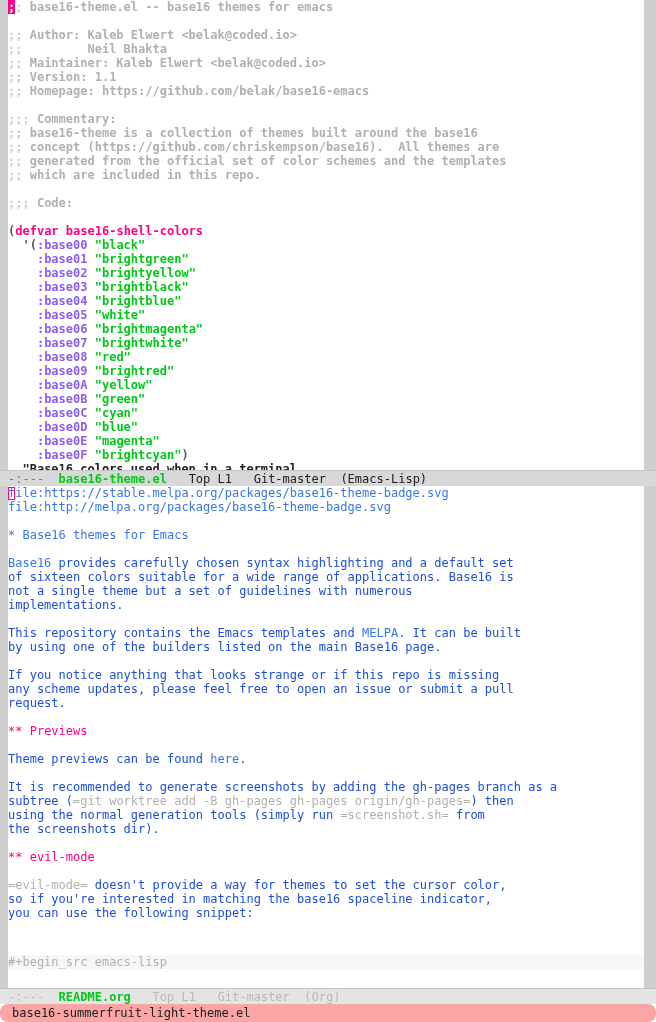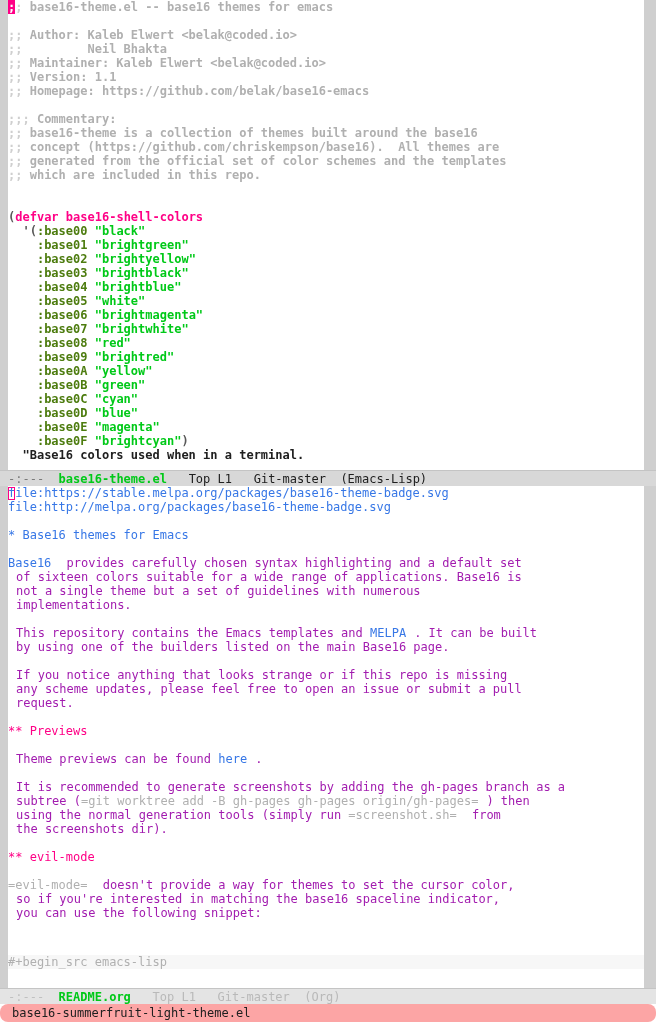--- a/index.html
+++ b/index.html
@@ -54,33 +54,33 @@
     line-height: 14px;
     white-space: pre;
     letter-spacing: 0px;
     color: #202020;
   }
 
   
   .c-comment     { color: #b0b0b0; }
   .c-comment-dl  { color: #cfcfcf; }
   .c-keyword     { color: #ff0086; }
-  .c-constant    { color: #4d7c0f; }
+  .c-constant    { color: #8b5cf6; }
   .c-string      { color: #00c918; }
   .c-paren       { color: #585858; }
   .c-var         { color: #ff0086; }
   .c-doc         { color: #202020; }
 
   
   .org-level1    { color: #3777e6; }
   .org-level2    { color: #ff0086; }
   .org-link      { color: #3777e6; }
   .org-verbatim  { color: #b0b0b0; }
   .org-meta      { color: #b0b0b0; }
-  .org-text      { color: #a21caf; padding-left: 8px; }
+  .org-text      { color: #1d4ed8; }
   .org-blockline { background: #f7f7f7; margin-top: 21px; }
   .org-src       { color: #f89b00; background: #f7f7f7; }
 
   
   .cursor-box {
     background: #ff0086;
     color: #ffffff;
   }
   .cursor-hollow {
     outline: 1px solid #ff0086;
@@ -142,20 +142,21 @@
           <div class="line"><span class="c-comment-dl">;;</span><span class="c-comment"> Maintainer: Kaleb Elwert &lt;belak@coded.io&gt;</span></div>
           <div class="line"><span class="c-comment-dl">;;</span><span class="c-comment"> Version: 1.1</span></div>
           <div class="line"><span class="c-comment-dl">;;</span><span class="c-comment"> Homepage: https://github.com/belak/base16-emacs</span></div>
           <div class="line">&nbsp;</div>
           <div class="line"><span class="c-comment-dl">;;;</span><span class="c-comment"> Commentary:</span></div>
           <div class="line"><span class="c-comment-dl">;;</span><span class="c-comment"> base16-theme is a collection of themes built around the base16</span></div>
           <div class="line"><span class="c-comment-dl">;;</span><span class="c-comment"> concept (https://github.com/chriskempson/base16).  All themes are</span></div>
           <div class="line"><span class="c-comment-dl">;;</span><span class="c-comment"> generated from the official set of color schemes and the templates</span></div>
           <div class="line"><span class="c-comment-dl">;;</span><span class="c-comment"> which are included in this repo.</span></div>
           <div class="line">&nbsp;</div>
+          <div class="line"><span class="c-comment-dl">;;;</span><span class="c-comment"> Code:</span></div>
           <div class="line">&nbsp;</div>
           <div class="line"><span class="c-paren">(</span><span class="c-keyword">defvar</span><span> </span><span class="c-var">base16-shell-colors</span></div>
           <div class="line"><span class="c-paren">  '(</span><span class="c-constant">:base00</span><span> </span><span class="c-string">"black"</span></div>
           <div class="line"><span>    </span><span class="c-constant">:base01</span><span> </span><span class="c-string">"brightgreen"</span></div>
           <div class="line"><span>    </span><span class="c-constant">:base02</span><span> </span><span class="c-string">"brightyellow"</span></div>
           <div class="line"><span>    </span><span class="c-constant">:base03</span><span> </span><span class="c-string">"brightblack"</span></div>
           <div class="line"><span>    </span><span class="c-constant">:base04</span><span> </span><span class="c-string">"brightblue"</span></div>
           <div class="line"><span>    </span><span class="c-constant">:base05</span><span> </span><span class="c-string">"white"</span></div>
           <div class="line"><span>    </span><span class="c-constant">:base06</span><span> </span><span class="c-string">"brightmagenta"</span></div>
           <div class="line"><span>    </span><span class="c-constant">:base07</span><span> </span><span class="c-string">"brightwhite"</span></div>

